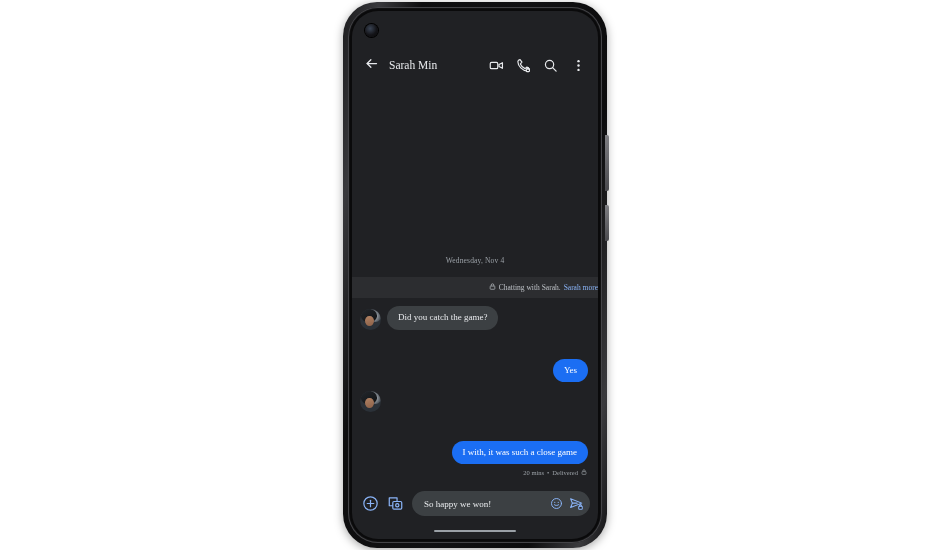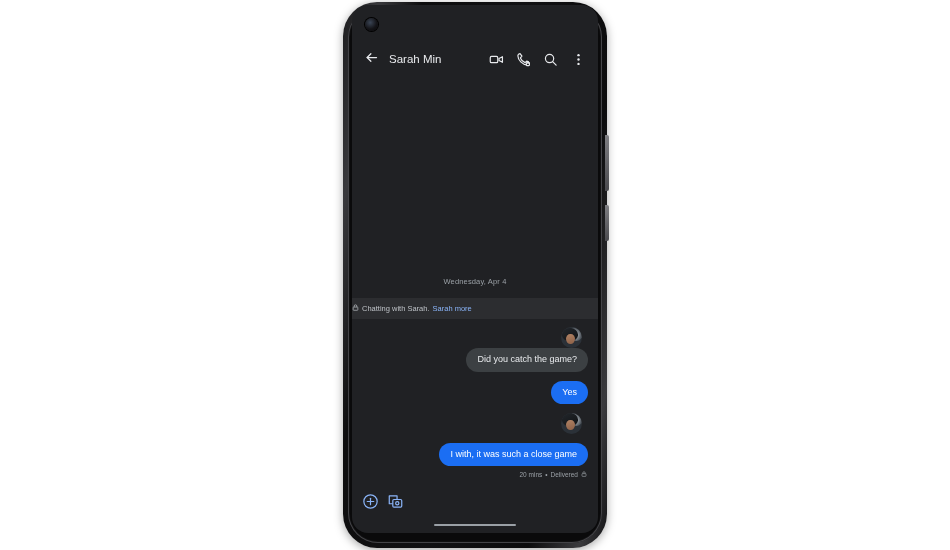--- a/index.html
+++ b/index.html
@@ -49,28 +49,29 @@
     border-radius: 0 2px 2px 0;
     background: linear-gradient(180deg, #7e7e82, #4a4a4e);
   }
   .side-btn.vol { top: 135px; height: 56px; }
   .side-btn.pwr { top: 205px; height: 36px; }
 
   
   .screen {
     position: absolute;
     left: 352px;
-    top: 5px;
+    top: 11px;
     width: 246px;
     height: 528px;
-    border-radius: 16px;
+    border-radius: 26px;
     background: #202124;
     overflow: hidden;
     display: flex;
     flex-direction: column;
+    font-family: Liberation Serif, serif;
   }
 
   .punch-hole {
     position: absolute;
     left: 13px;
     top: 13px;
     width: 13px;
     height: 13px;
     border-radius: 50%;
     background: radial-gradient(circle at 40% 35%, #3a4454 0%, #141418 55%, #050506 100%);
@@ -125,34 +126,33 @@
   }
 
   .enc-banner {
     background: #2c2d30;
     color: #bdc1c6;
     font-size: 7.5px;
     text-align: center;
     padding: 6px 0;
     display: flex;
     align-items: center;
-    justify-content: flex-start;
+    justify-content: flex-end;
     gap: 3px;
   }
   .enc-banner .lnk { color: #8ab4f8; }
 
   .messages {
     padding: 8px 10px 4px 8px;
   }
 
   .row {
     display: flex;
     align-items: flex-end;
     margin-bottom: 9px;
-    flex-direction: column;
   }
   .row.out { justify-content: flex-end; }
 
   .avatar {
     width: 21px;
     height: 21px;
     border-radius: 50%;
     flex: 0 0 auto;
     margin-right: 6px;
     overflow: hidden;
@@ -198,20 +198,21 @@
     line-height: 1.25;
     word-wrap: break-word;
   }
   .bubble.in {
     background: #3c4043;
     color: #e8eaed;
   }
   .bubble.out {
     background: #1b6ef3;
     color: #ffffff;
+    margin-top: 20px;
   }
 
   .meta {
     text-align: right;
     font-size: 6.5px;
     color: #9aa0a6;
     margin: -4px 1px 6px 0;
     display: flex;
     align-items: center;
     justify-content: flex-end;
@@ -312,21 +313,21 @@
         <svg width="15" height="15" viewBox="0 0 24 24" fill="#e8eaed">
           <circle cx="12" cy="5" r="1.9"></circle>
             <circle cx="12" cy="12" r="1.9"></circle>
             <circle cx="12" cy="19" r="1.9"></circle>
         </svg>
       </span>
     </div>
 
     <div class="thread">
 
-      <div class="date-sep">Wednesday, Apr 4</div>
+      <div class="date-sep">Wednesday, Nov 4</div>
 
       <div class="enc-banner">
         <span>
           <svg width="7" height="7" viewBox="0 0 24 24" fill="none" stroke="#bdc1c6" stroke-width="2.4">
             <rect x="4" y="10.5" width="16" height="11" rx="2"></rect>
             <path d="M7.6 10.5 V7.2 a4.4 4.4 0 0 1 8.8 0 v3.3"></path>
           </svg>
         </span>
         <span>Chatting with Sarah.</span>
         <span class="lnk">Sarah more</span>
@@ -387,20 +388,39 @@
       </span>
 
       <span class="cicon">
         <svg width="17" height="17" viewBox="0 0 24 24" fill="none" stroke="#8ab4f8" stroke-width="1.7" stroke-linejoin="round">
           <path d="M3.2 4.2 h11 v11 h-11 z"></path>
           <rect x="8.2" y="9.2" width="12.6" height="10.6" rx="1.6" fill="#202124"></rect>
           <circle cx="14.5" cy="14.5" r="2.3"></circle>
         </svg>
       </span>
 
+      <div class="input-pill">
+        <span class="itext" title="Text message">So happy we won!</span>
+        <span class="iicon">
+          <svg width="13" height="13" viewBox="0 0 24 24" fill="none" stroke="#8ab4f8" stroke-width="1.8" stroke-linecap="round">
+            <circle cx="12" cy="12" r="9.2"></circle>
+            <circle cx="8.8" cy="9.8" r="1.15" fill="#8ab4f8" stroke="none"></circle>
+            <circle cx="15.2" cy="9.8" r="1.15" fill="#8ab4f8" stroke="none"></circle>
+            <path d="M8 14.4 c1.2 1.7 6.8 1.7 8 0"></path>
+          </svg>
+        </span>
+        <span class="iicon">
+          <svg width="15" height="15" viewBox="0 0 24 24" fill="none" stroke="#8ab4f8" stroke-width="1.7" stroke-linejoin="round" stroke-linecap="round">
+            <path d="M2.6 4.4 L20.4 11.4 L2.6 18.4 L5.4 11.4 Z"></path>
+            <line x1="5.4" y1="11.4" x2="13" y2="11.4"></line>
+            <rect x="15.6" y="16.4" width="5.6" height="4.8" rx="1" fill="#202124"></rect>
+            <path d="M17.1 16.4 v-1.3 a1.3 1.3 0 0 1 2.6 0 v1.3"></path>
+          </svg>
+        </span>
+      </div>
     </div>
 
     <div class="home-ind">
       <div class="home-bar"></div>
     </div>
 
   </div>
 </div>
 
 </body></html>

